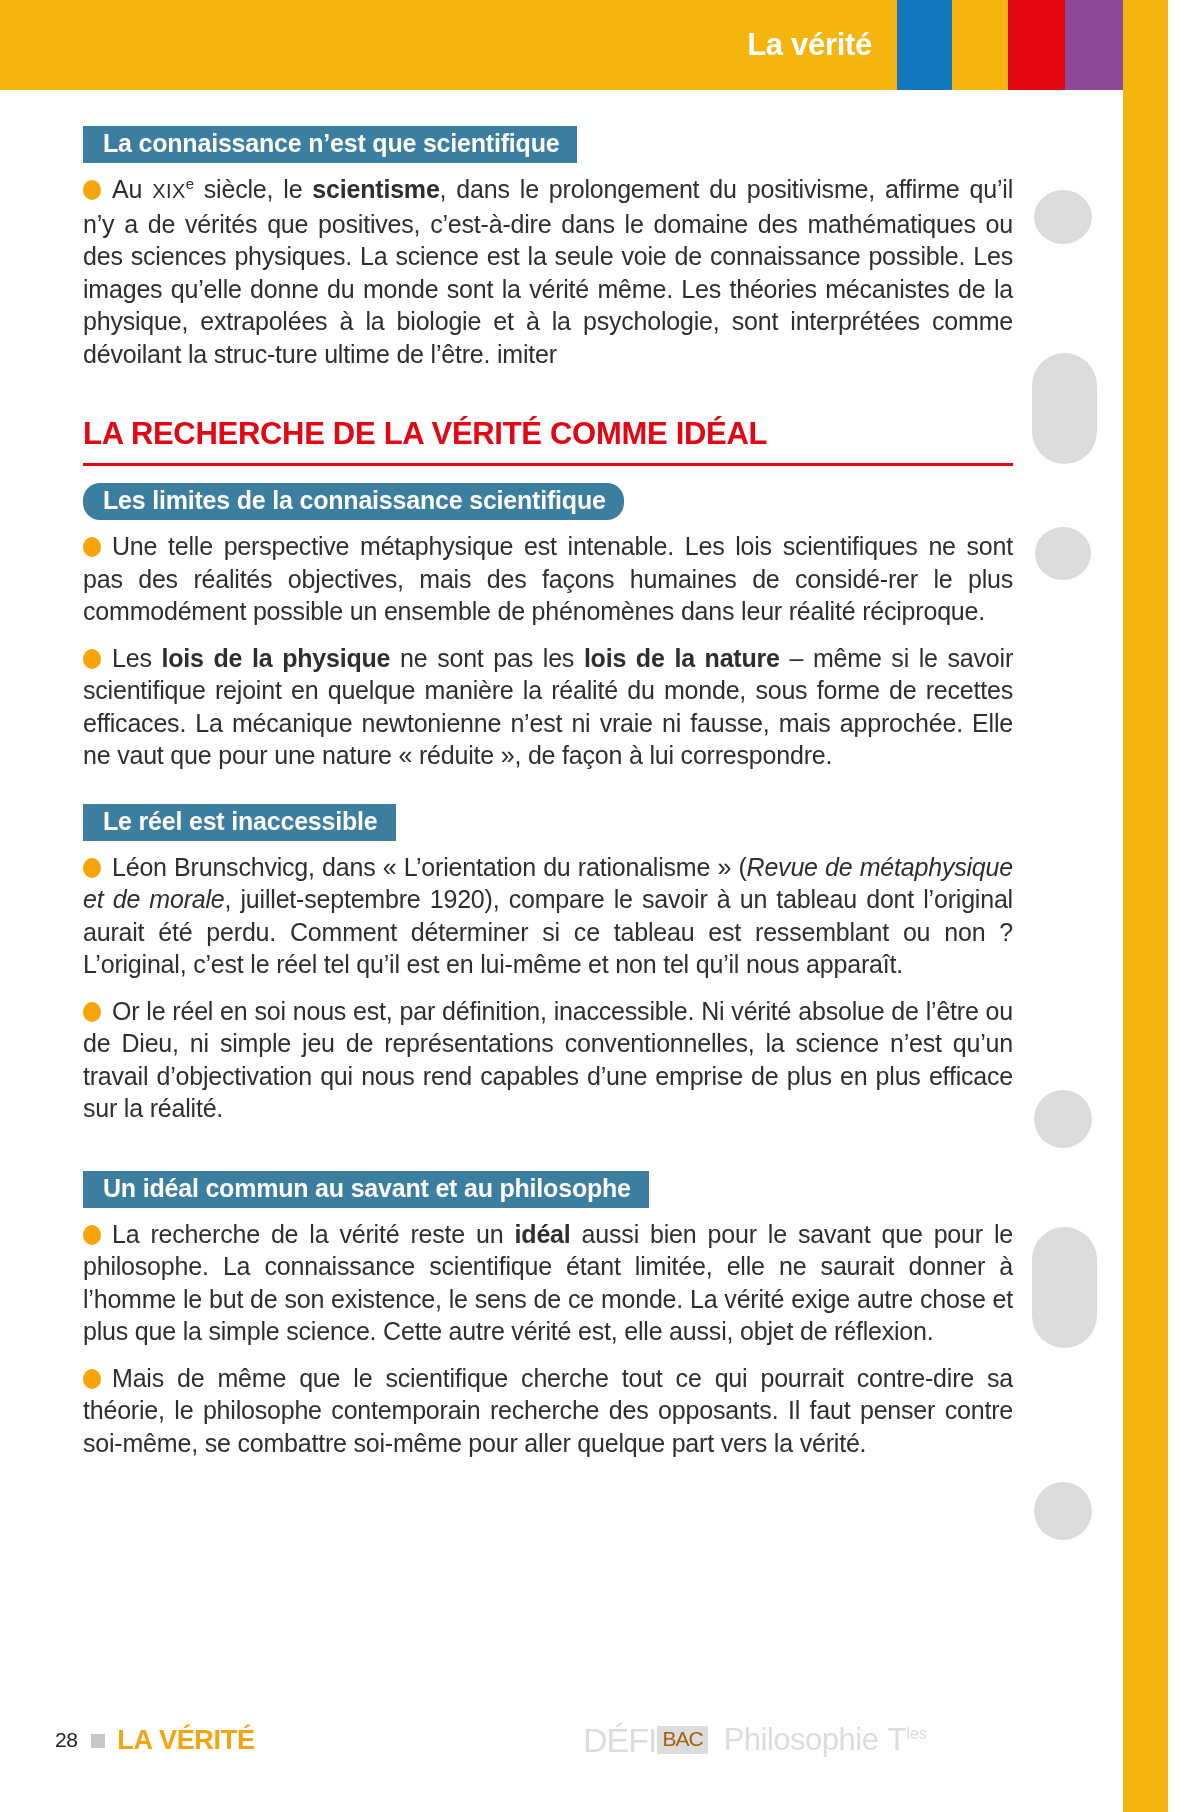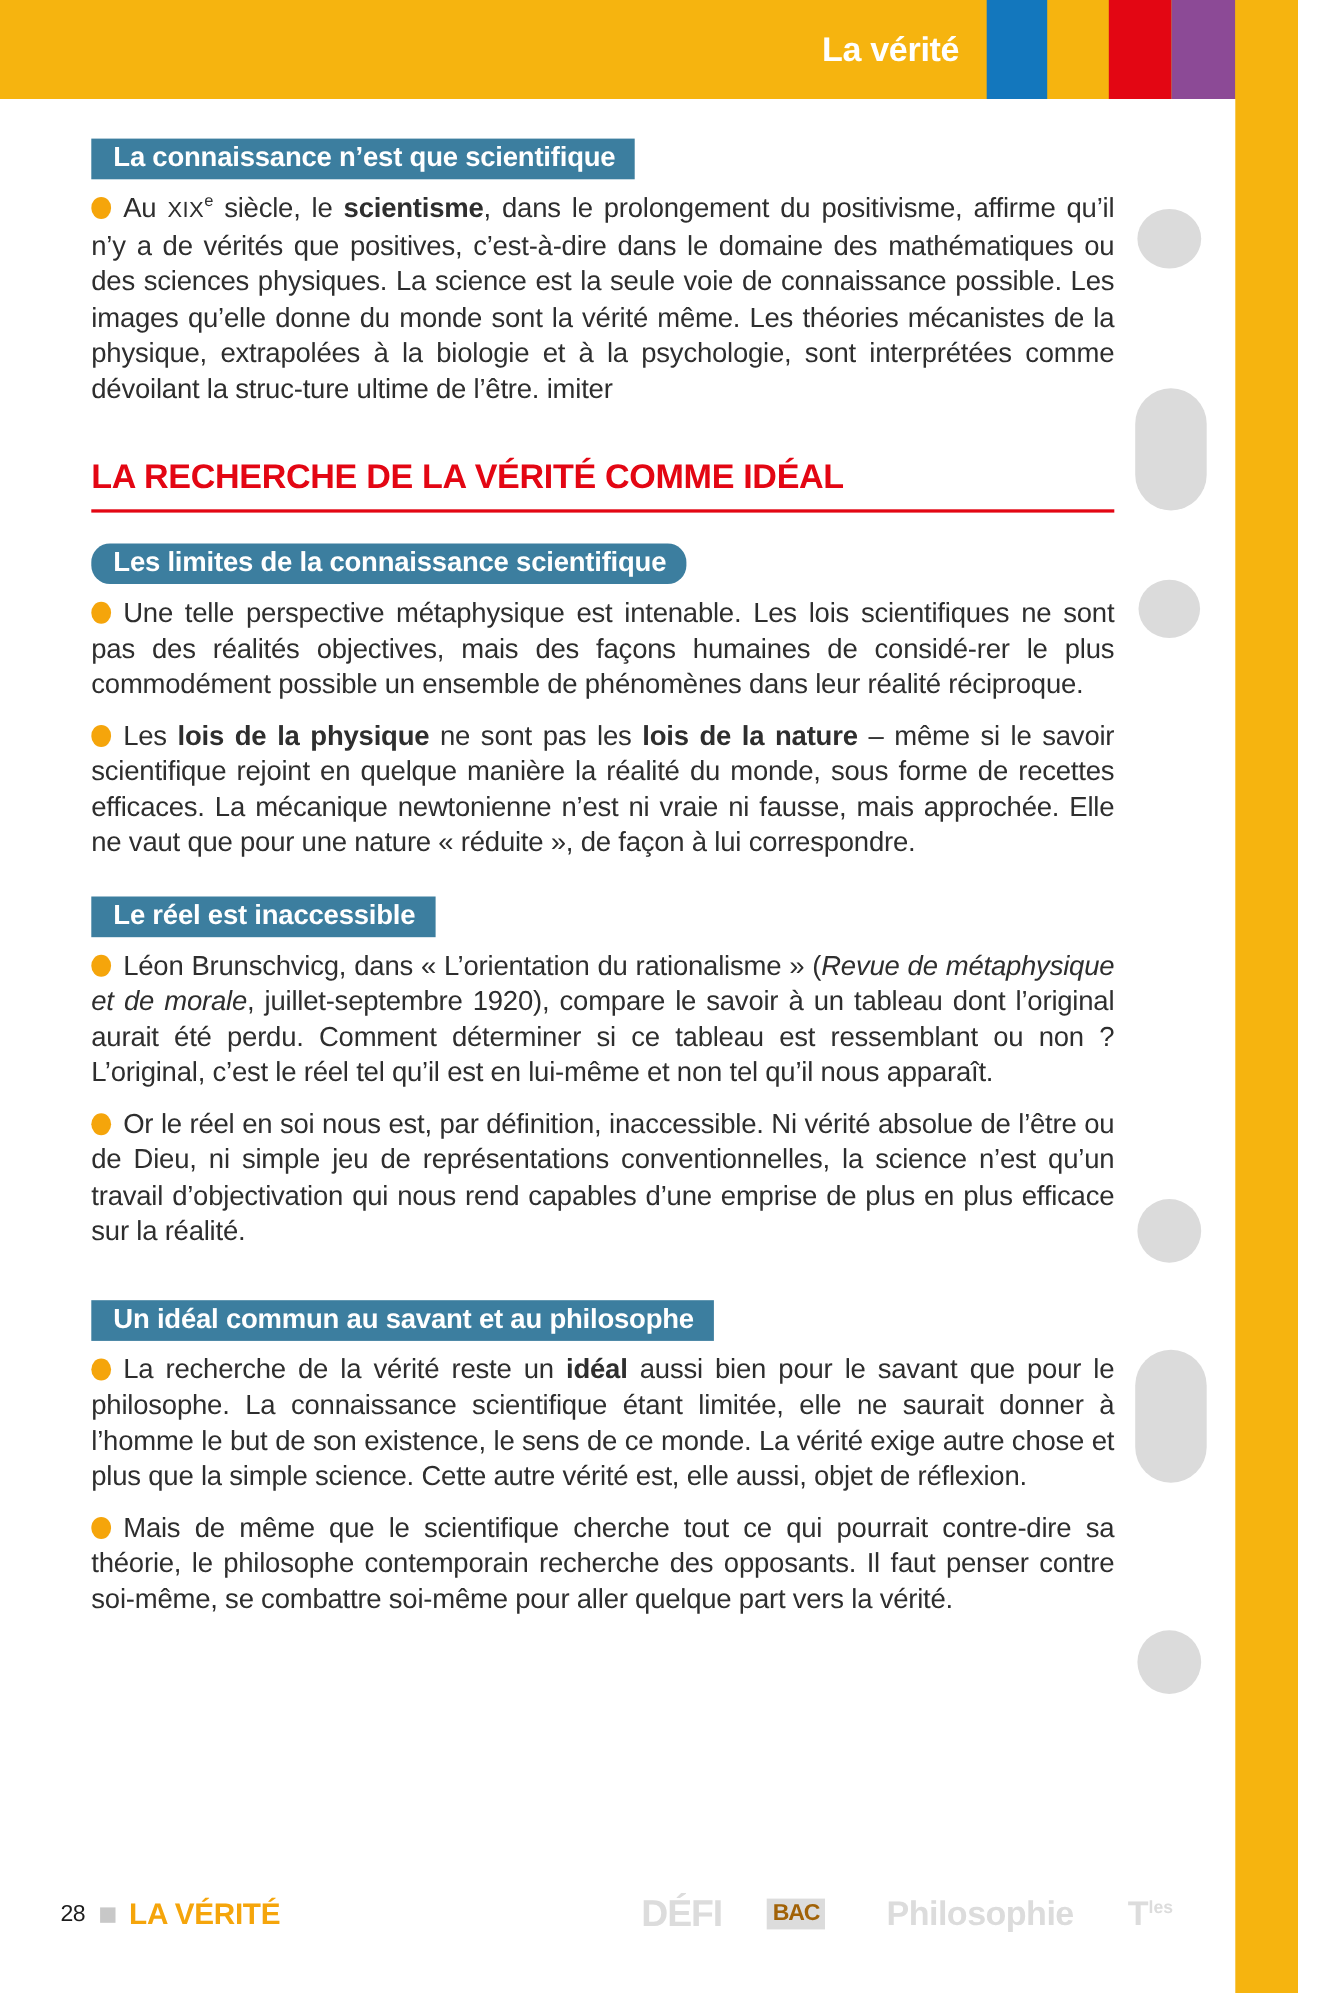--- a/index.html
+++ b/index.html
@@ -10,21 +10,20 @@
     --red:#E30613;
     --purple:#8C4A96;
     --body:#2E2E2E;
     --deco:#DBDBDB;
     --brandgray:#DCDCDC;
   }
   html,body{margin:0;padding:0;background:#ffffff;}
   .page{
     position:relative;width:1168px;height:1812px;background:#ffffff;overflow:hidden;
     font-family:"Liberation Sans", sans-serif;
-    padding-left:12px;
   }
   
   .top-band{position:absolute;left:0;top:0;width:1200px;height:90px;background:var(--band-yellow);}
   .page-title{
     position:absolute;left:0;top:0;width:872px;height:90px;
     display:flex;align-items:center;justify-content:flex-end;
     color:#ffffff;font-weight:bold;font-size:31px;letter-spacing:-0.3px;
   }
   .block{position:absolute;top:0;height:90px;}
   .block-blue{left:897px;width:55px;background:var(--blue);}
@@ -36,21 +35,21 @@
   .deco.circle{border-radius:50%;}
   .deco.pill{border-radius:33px;}
   
   .content{position:absolute;left:83px;top:90px;width:930px;color:var(--body);}
   .subhead{
     display:inline-block;background:var(--teal);color:#ffffff;
     font-weight:bold;font-size:25px;line-height:28px;
     padding:3px 18px 6px 20px;letter-spacing:-0.2px;
   }
   .sh-0{margin-top:36px;text-align:center;}
-  .sh-1{margin-top:28px;border-radius:17px;}
+  .sh-1{margin-top:17px;border-radius:17px;}
   .sh-2{margin-top:32px;}
   .sh-3{margin-top:46px;}
   .heading{
     margin-top:46px;
     color:var(--red);font-weight:bold;font-size:31px;line-height:36px;
     letter-spacing:-0.3px;
     border-bottom:3px solid var(--red);
     padding-bottom:11px;
   }
   .para{
@@ -70,21 +69,21 @@
   
   .footer-left{
     position:absolute;left:55px;top:1722px;height:36px;
     display:flex;align-items:center;
   }
   .pagenum{font-size:21px;color:#1d1d1d;letter-spacing:-0.5px;}
   .fsq{display:inline-block;width:14px;height:14px;background:#C8C8C8;margin:2px 12px 0 14px;}
   .chapter{font-size:27px;font-weight:bold;color:var(--bullet-yellow);letter-spacing:-0.3px;}
   .footer-right{
     position:absolute;left:583px;top:1720px;height:40px;
-    display:flex;align-items:center;color:var(--brandgray);font-weight:bold;gap:40px;
+    display:flex;align-items:center;color:var(--brandgray);font-weight:normal;
   }
   .defi{font-size:34px;letter-spacing:-1px;}
   .bac{
     background:var(--brandgray);color:#a16207;font-size:21px;
     padding:1px 5px 3px 5px;margin-left:1px;letter-spacing:-1px;
   }
   .subject{font-size:31px;margin-left:16px;letter-spacing:-0.5px;}
   .grade{font-size:31px;margin-left:9px;}
   .grade sup{font-size:16px;}
   .series{font-size:31px;margin-left:9px;letter-spacing:-0.5px;}

